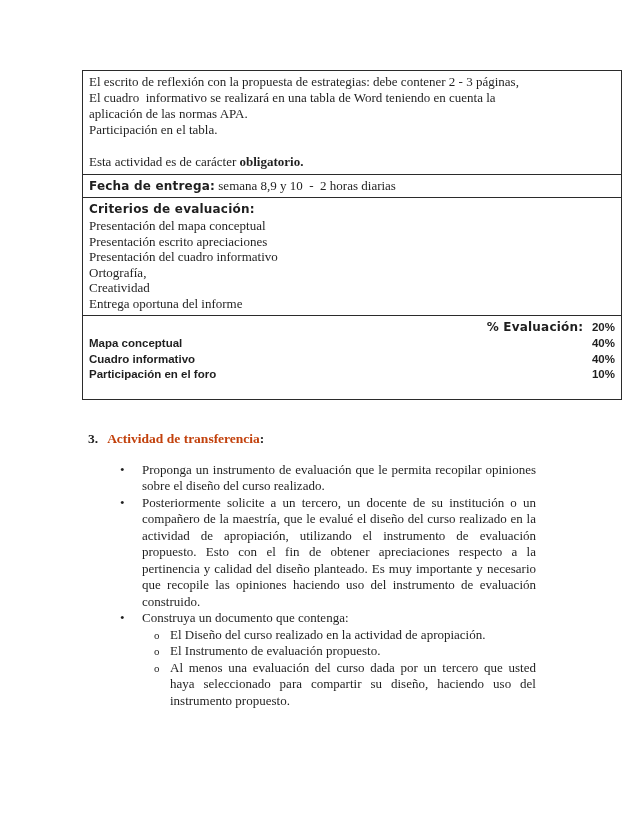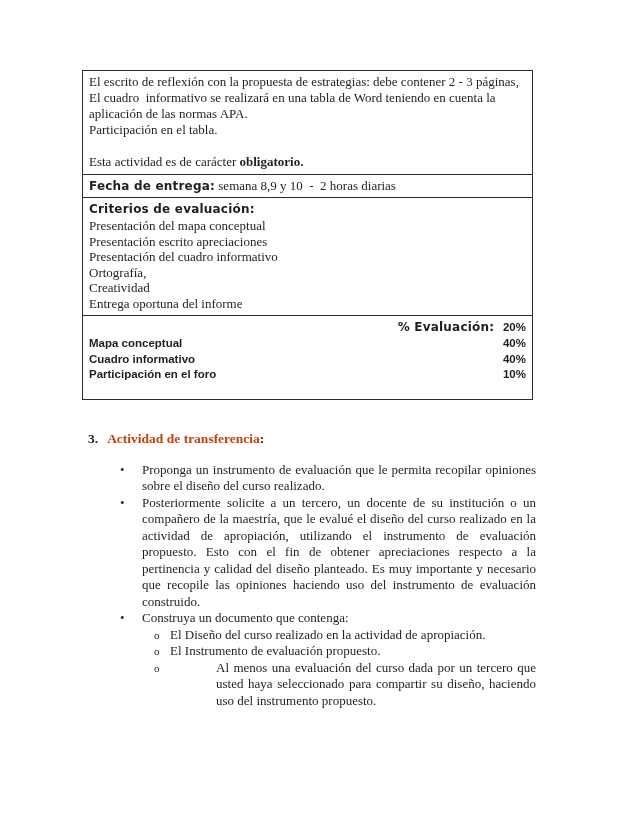--- a/index.html
+++ b/index.html
@@ -11,21 +11,21 @@
     overflow: hidden;
     position: relative;
   }
   .doc {
     position: absolute;
     left: 82px; top: 70px;
     width: 451px;
   }
   
   .info-table {
-    width: 451px;
+    width: 540px;
     border: 1px solid #2b2b2b;
   }
   .trow { border-bottom: 1px solid #2b2b2b; }
   .trow:last-child { border-bottom: none; text-align: right; }
   .cell { padding: 3px 6px 4px 6px; }
   .serif-line {
     font-size: 13px;
     line-height: 16px;
     white-space: pre-wrap;
   }
@@ -101,21 +101,21 @@
     flex: 0 0 16px;
     font-size: 11px;
     line-height: 16.5px;
   }
   .sub-text {
     flex: 1;
     font-size: 13px;
     line-height: 16.5px;
     text-align: justify;
   }
-  .sub-text.last { padding-left: 0; margin-left: 46px; }
+  .sub-text.last { padding-left: 0; }
 </style>
 </head>
 <body>
 
 <div class="doc">
 
   <div class="info-table">
 
     <div class="trow row1">
       <div class="cell">

